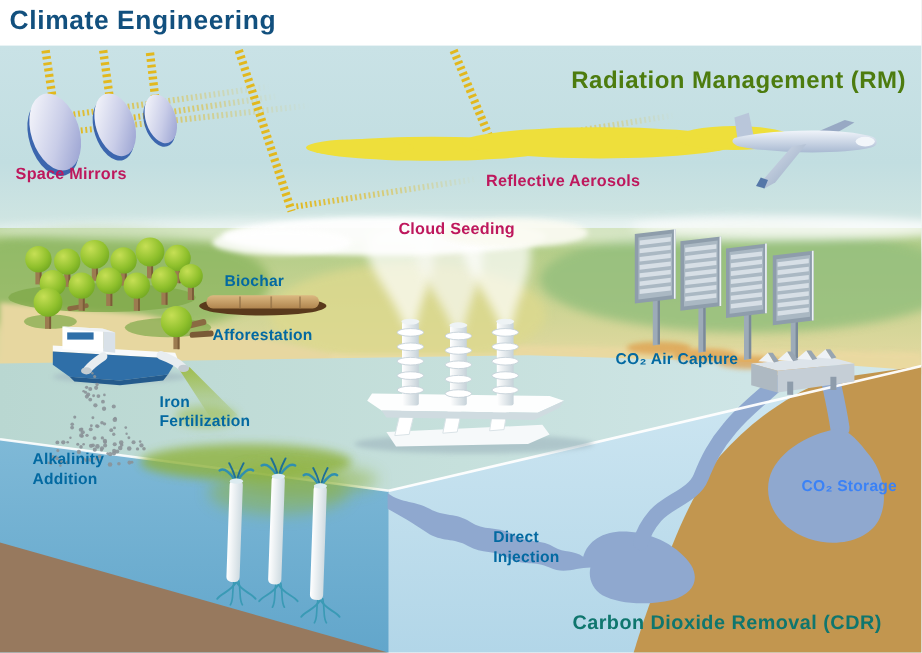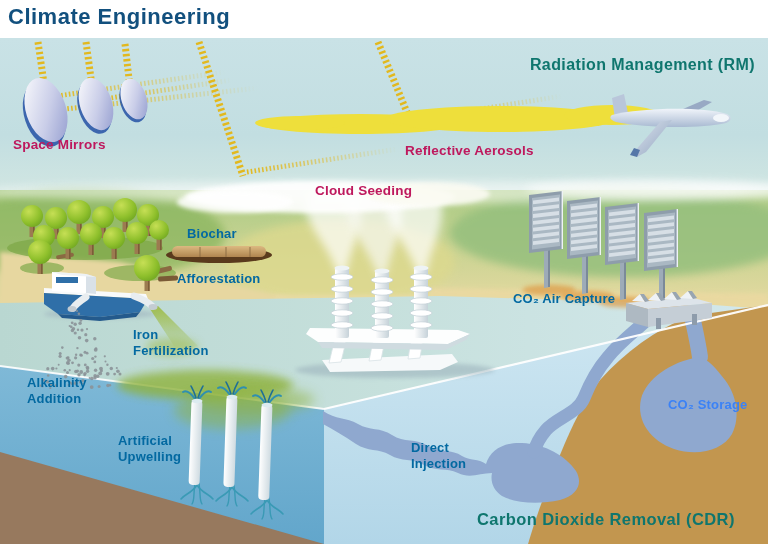--- a/index.html
+++ b/index.html
@@ -1,26 +1,26 @@
 <!DOCTYPE html>
 <html><head>
 <meta charset="utf-8">
 <style>
   html,body{margin:0;padding:0;background:#e8e8e8;}
   .stage{position:relative;width:768px;height:544px;background:#ffffff;overflow:hidden;
          font-family:"Liberation Sans","DejaVu Sans",sans-serif;}
   .stage svg{position:absolute;left:0;top:0;}
   .lbl{position:absolute;white-space:nowrap;pointer-events:none;}
   .l-title{left:8px;top:4px;font-weight:700;font-size:22px;color:#12507e;letter-spacing:.5px;}
-  .l-rm{right:13px;top:56px;font-weight:700;font-size:16px;color:#0f766e;letter-spacing:.4px;}
+  .l-rm{right:13px;top:56px;font-weight:700;font-size:20px;color:#4d7c0f;letter-spacing:.4px;}
   .blue-s{font-weight:700;font-size:13.5px;color:#be185d;letter-spacing:.2px;}
   .brown-s{font-weight:700;font-size:13px;color:#0369a1;line-height:16px;letter-spacing:.2px;}
   .l-sm{left:13px;top:137px;}
   .l-ra{left:405px;top:143px;}
-  .l-cs{left:315px;top:183px;}
+  .l-cs{left:332px;top:183px;}
   .l-bio{left:187px;top:226px;}
   .l-aff{left:177px;top:271px;}
   .l-iron{left:133px;top:327px;}
   .l-alk{left:27px;top:375px;}
   .l-upw{left:118px;top:433px;}
   .l-cap{left:513px;top:291px;}
   .l-sto{left:668px;top:397px;color:#3b82f6;}
   .l-inj{left:411px;top:440px;}
   .l-cdr{left:477px;top:510px;font-weight:700;font-size:16.5px;color:#0f766e;letter-spacing:.4px;}
   .lbl span{display:block;}
@@ -546,24 +546,20 @@
 <div class="lbl brown-s l-bio">Biochar</div>
 <div class="lbl brown-s l-aff">Afforestation</div>
 <div class="lbl brown-s l-iron">
   <span>Iron</span>
   <span>Fertilization</span>
 </div>
 <div class="lbl brown-s l-alk">
   <span>Alkalinity</span>
   <span>Addition</span>
 </div>
-<div class="lbl brown-s l-upw">
-  <span>Artificial</span>
-  <span>Upwelling</span>
-</div>
 <div class="lbl brown-s l-cap">CO₂ Air Capture</div>
 <div class="lbl brown-s l-sto">CO₂ Storage</div>
 <div class="lbl brown-s l-inj">
   <span>Direct</span>
   <span>Injection</span>
 </div>
 <div class="lbl l-cdr">Carbon Dioxide Removal (CDR)</div>
 
 </div>
 

